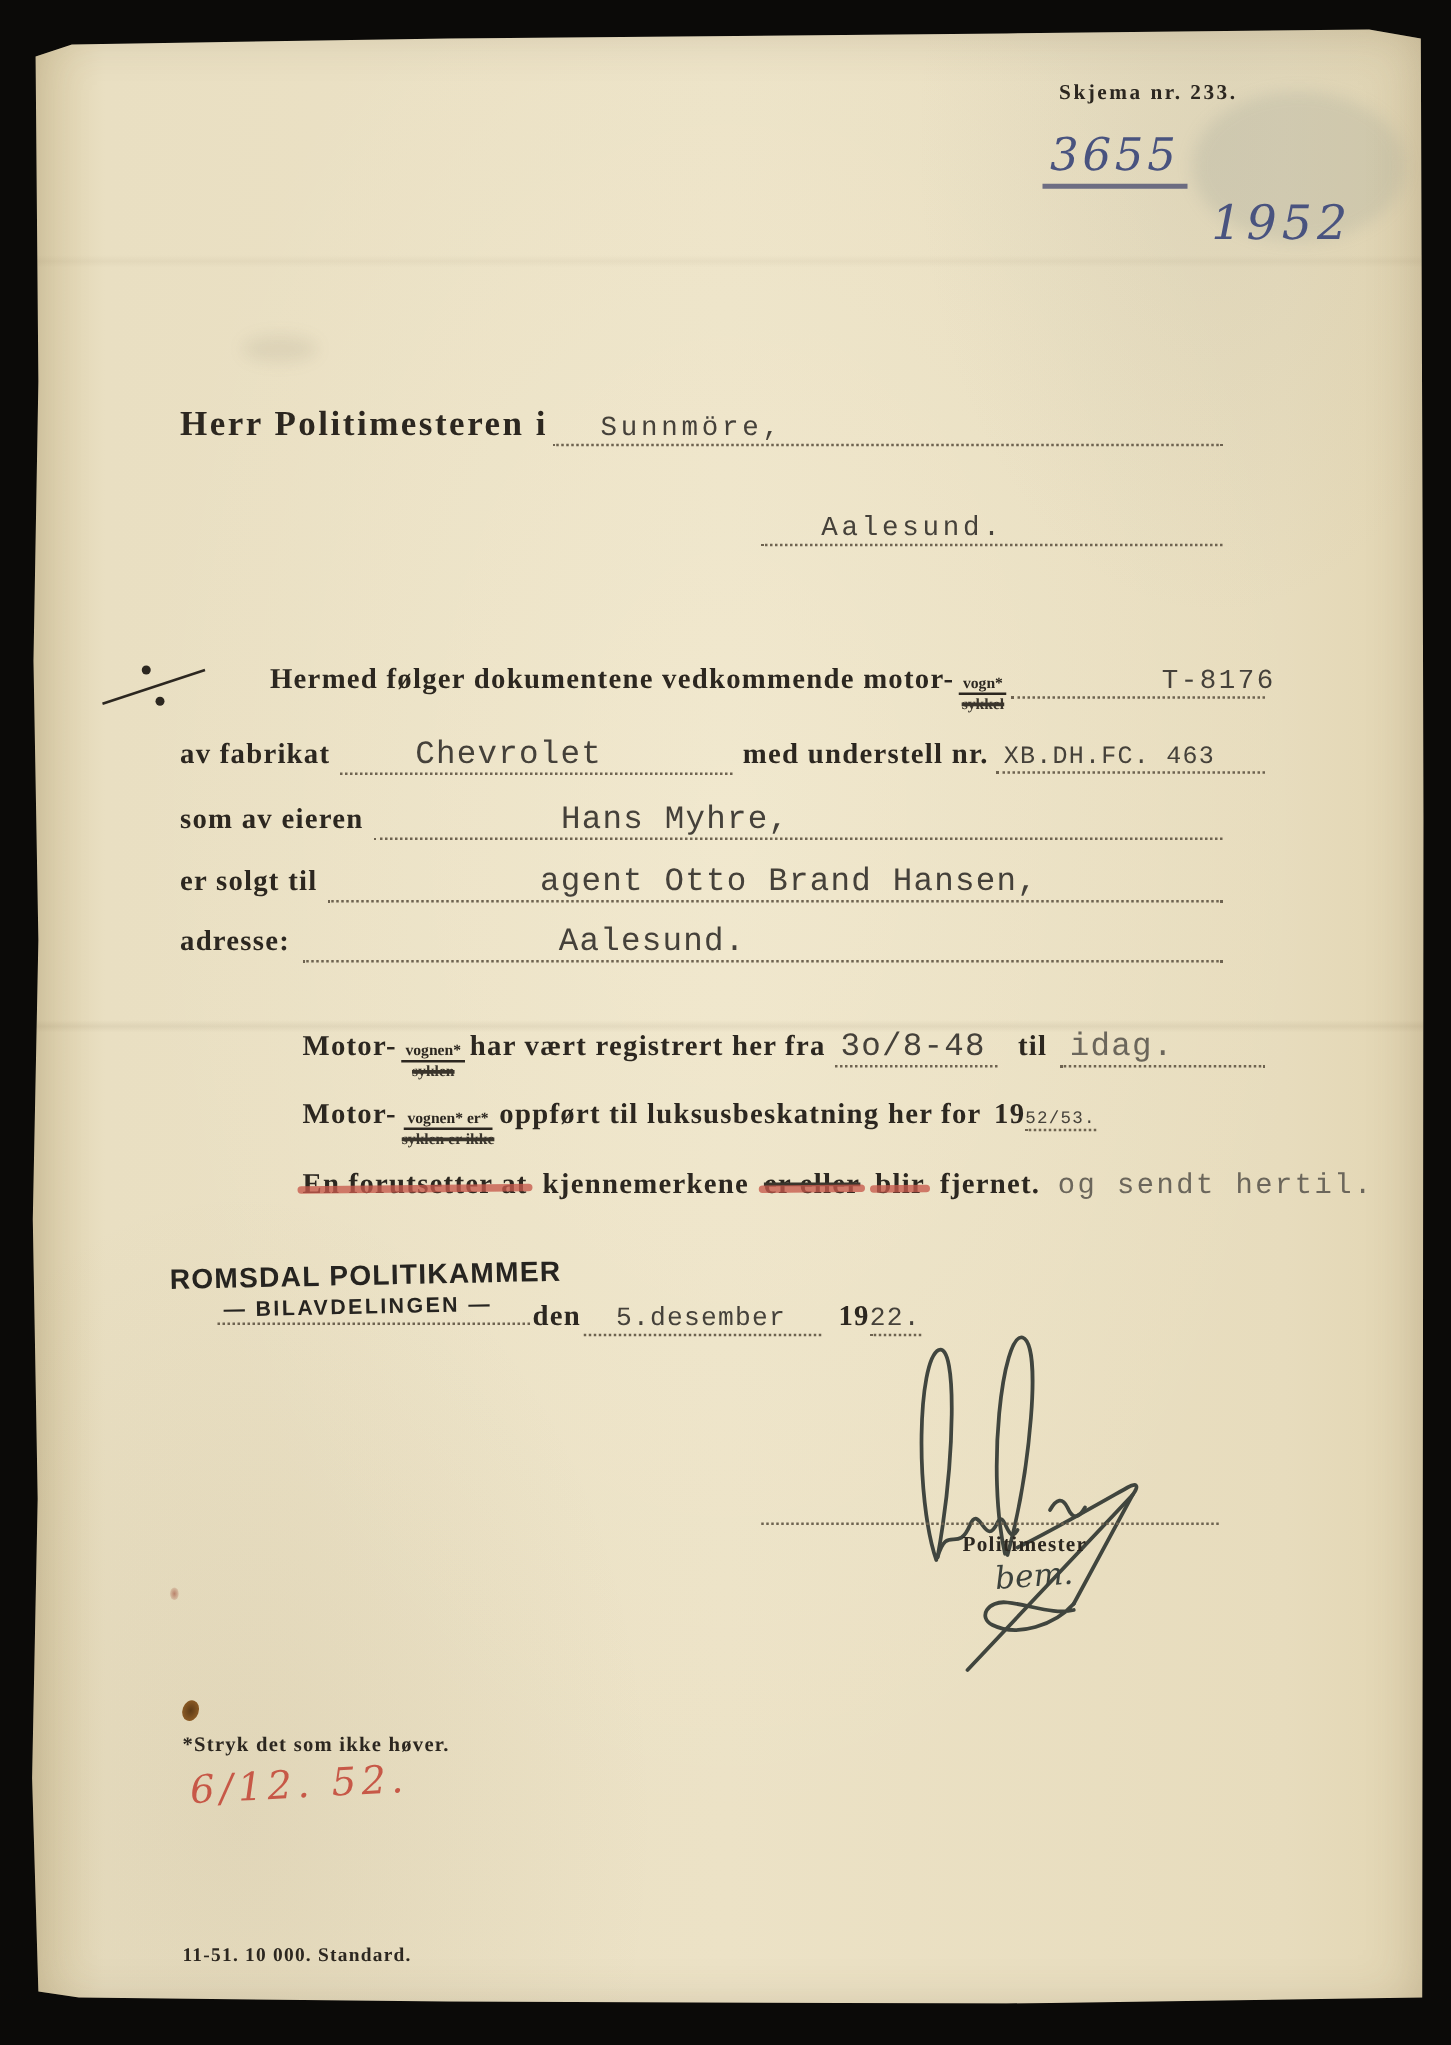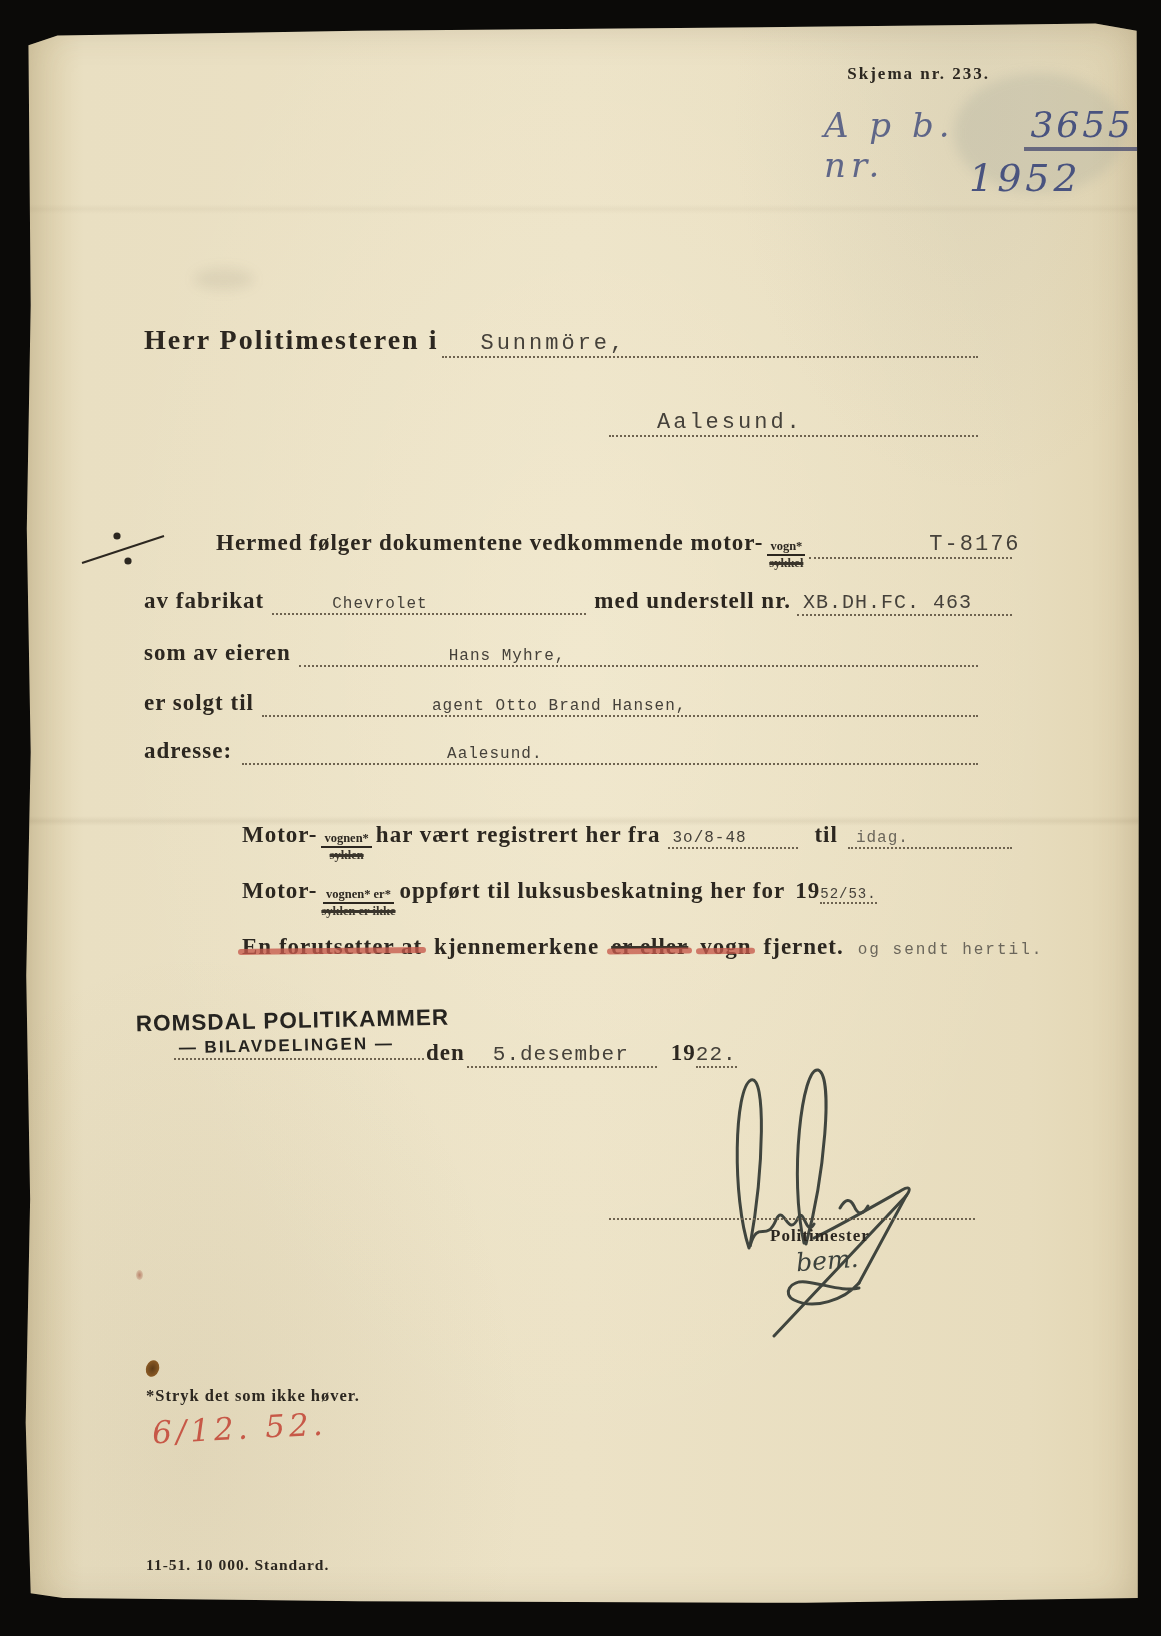--- a/index.html
+++ b/index.html
@@ -18,21 +18,21 @@
       linear-gradient(90deg, #ddd0ab 0, #e2d6b4 28px, #e9dfc2 60px, #ece2c6 50%, #e7dcbd 90%, #e2d5b2 100%);
     box-shadow: inset 0 0 45px rgba(90,70,35,.28);
     clip-path: polygon(0.4% 1.7%, 3% 1.1%, 30% 0.8%, 70% 0.55%, 96% 0.35%, 99.7% 0.8%, 99.9% 40%, 99.8% 99.0%, 70% 99.3%, 30% 99.2%, 3.5% 99.0%, 0.6% 98.7%, 0.15% 88%, 0.55% 74%, 0.2% 60%, 0.6% 46%, 0.25% 32%, 0.6% 18%);
   }
   .crease{position:absolute;left:0;right:0;height:10px;background:linear-gradient(180deg,rgba(0,0,0,0),rgba(80,60,30,.07),rgba(0,0,0,0));}
   .smudge{position:absolute;border-radius:50%;filter:blur(6px);}
   .stain{position:absolute;border-radius:50%;}
   .row{position:absolute;display:flex;align-items:baseline;}
   .serif{font-family:"Liberation Serif",serif;color:#2c2720;font-weight:700;}
   .body-serif{font-size:23px;letter-spacing:1px;}
-  .mono{font-family:"Liberation Mono","DejaVu Sans Mono",monospace;color:#45413a;font-size:16px;letter-spacing:1px;white-space:nowrap;}
+  .mono{font-family:"Liberation Mono","DejaVu Sans Mono",monospace;color:#45413a;font-size:26px;letter-spacing:1px;white-space:nowrap;}
   .mono-light{color:#6b665b;}
   .fill{flex:1 1 auto;border-bottom:2px dotted #6e6350;min-width:20px;}
   .fill-fixed{flex:0 0 auto;border-bottom:2px dotted #6e6350;}
   .frac{display:inline-flex;flex-direction:column;align-items:center;vertical-align:-10px;line-height:1.05;font-size:12.5px;font-weight:700;color:#2c2720;margin:0 4px;}
   .frac-top{border-bottom:2px solid #2c2720;padding:0 3px 1px;}
   .frac-bot{padding-top:1px;text-decoration:line-through;text-decoration-thickness:2.5px;color:#3a352c;}
   .red-strike{position:relative;font-family:Liberation Serif, serif;}
   .red-strike::after{content:"";position:absolute;left:-4px;right:-4px;top:54%;height:6px;background:#c65a4c;opacity:.78;transform:rotate(-0.6deg);border-radius:3px;}
   .x-strike{text-decoration:line-through;text-decoration-thickness:2.5px;text-decoration-color:#3a352c;}
   .hand-blue{font-family:"DejaVu Serif",serif;font-style:italic;color:#49537f;}
@@ -51,21 +51,20 @@
   <div class="smudge" style="left:930px;top:55px;width:170px;height:120px;background:rgba(125,135,128,.16);"></div>
   <div class="smudge" style="left:170px;top:250px;width:60px;height:22px;background:rgba(110,100,80,.10);"></div>
   <div class="stain" style="left:122px;top:1342px;width:13px;height:17px;background:radial-gradient(ellipse,#5d3b16,#8a5a25 70%,rgba(138,90,37,0) 100%);transform:rotate(20deg);"></div>
   <div class="stain" style="left:112px;top:1252px;width:7px;height:10px;background:radial-gradient(ellipse,rgba(150,60,40,.55),rgba(150,60,40,0));"></div>
 
   <div class="row" style="top:46px;right:150px;">
     <span class="serif" style="font-size:17px;letter-spacing:2px;">Skjema nr. 233.</span>
   </div>
 
   <div class="row" style="top:86px;left:800px;align-items:baseline;">
-    <span class="hand-blue" style="font-size:34px;letter-spacing:5px;opacity:.85;">A p b. nr.</span>
     <span class="hand-blue" style="font-size:36px;letter-spacing:3px;margin-left:10px;border-bottom:4px solid rgba(58,62,105,.7);padding:0 6px 2px;">3655</span>
   </div>
   <div class="row" style="top:138px;left:945px;">
     <span class="hand-blue" style="font-size:38px;letter-spacing:4px;">1952</span>
   </div>
 
   <div class="row" style="top:306px;left:120px;right:162px;">
     <span class="serif" style="font-size:28px;letter-spacing:2px;white-space:nowrap;">Herr Politimesteren i</span>
     <span class="fill" style="margin-left:4px;">
       <span class="mono" style="font-size:22px;letter-spacing:3px;padding-left:38px;">Sunnmöre,</span>
@@ -154,23 +153,23 @@
     <span class="serif body-serif" style="margin-left:10px;">19</span>
     <span class="fill-fixed">
       <span class="mono" style="font-size:14px;">52/53.</span>
     </span>
   </div>
 
   <div class="row" style="top:916px;left:218px;">
     <span class="serif body-serif red-strike" style="white-space:nowrap;">En forutsetter at</span>
     <span class="serif body-serif" style="margin-left:12px;white-space:nowrap;">kjennemerkene</span>
     <span class="serif body-serif red-strike x-strike" style="margin-left:12px;white-space:nowrap;">er eller</span>
-    <span class="serif body-serif red-strike" style="margin-left:12px;white-space:nowrap;">vogn</span>
+    <span class="serif body-serif red-strike" style="margin-left:12px;white-space:nowrap;">blir</span>
     <span class="serif body-serif" style="margin-left:12px;white-space:nowrap;">fjernet.</span>
-    <span class="mono mono-light" style="margin-left:14px;font-size:16px;letter-spacing:2px;">og sendt hertil.</span>
+    <span class="mono mono-light" style="margin-left:14px;font-size:23px;letter-spacing:2px;">og sendt hertil.</span>
   </div>
 
   <div class="stamp" style="position:absolute;left:112px;top:990px;width:300px;text-align:center;">
     <div style="font-size:22.5px;letter-spacing:1px;white-space:nowrap;">ROMSDAL POLITIKAMMER</div>
     <div style="font-size:17px;letter-spacing:2px;margin-top:2px;">— BILAVDELINGEN —</div>
   </div>
 
   <div class="row" style="top:1022px;left:150px;width:590px;">
     <span class="fill" style="flex:0 0 250px;"></span>
     <span class="serif body-serif" style="margin:0 2px;">den</span>

